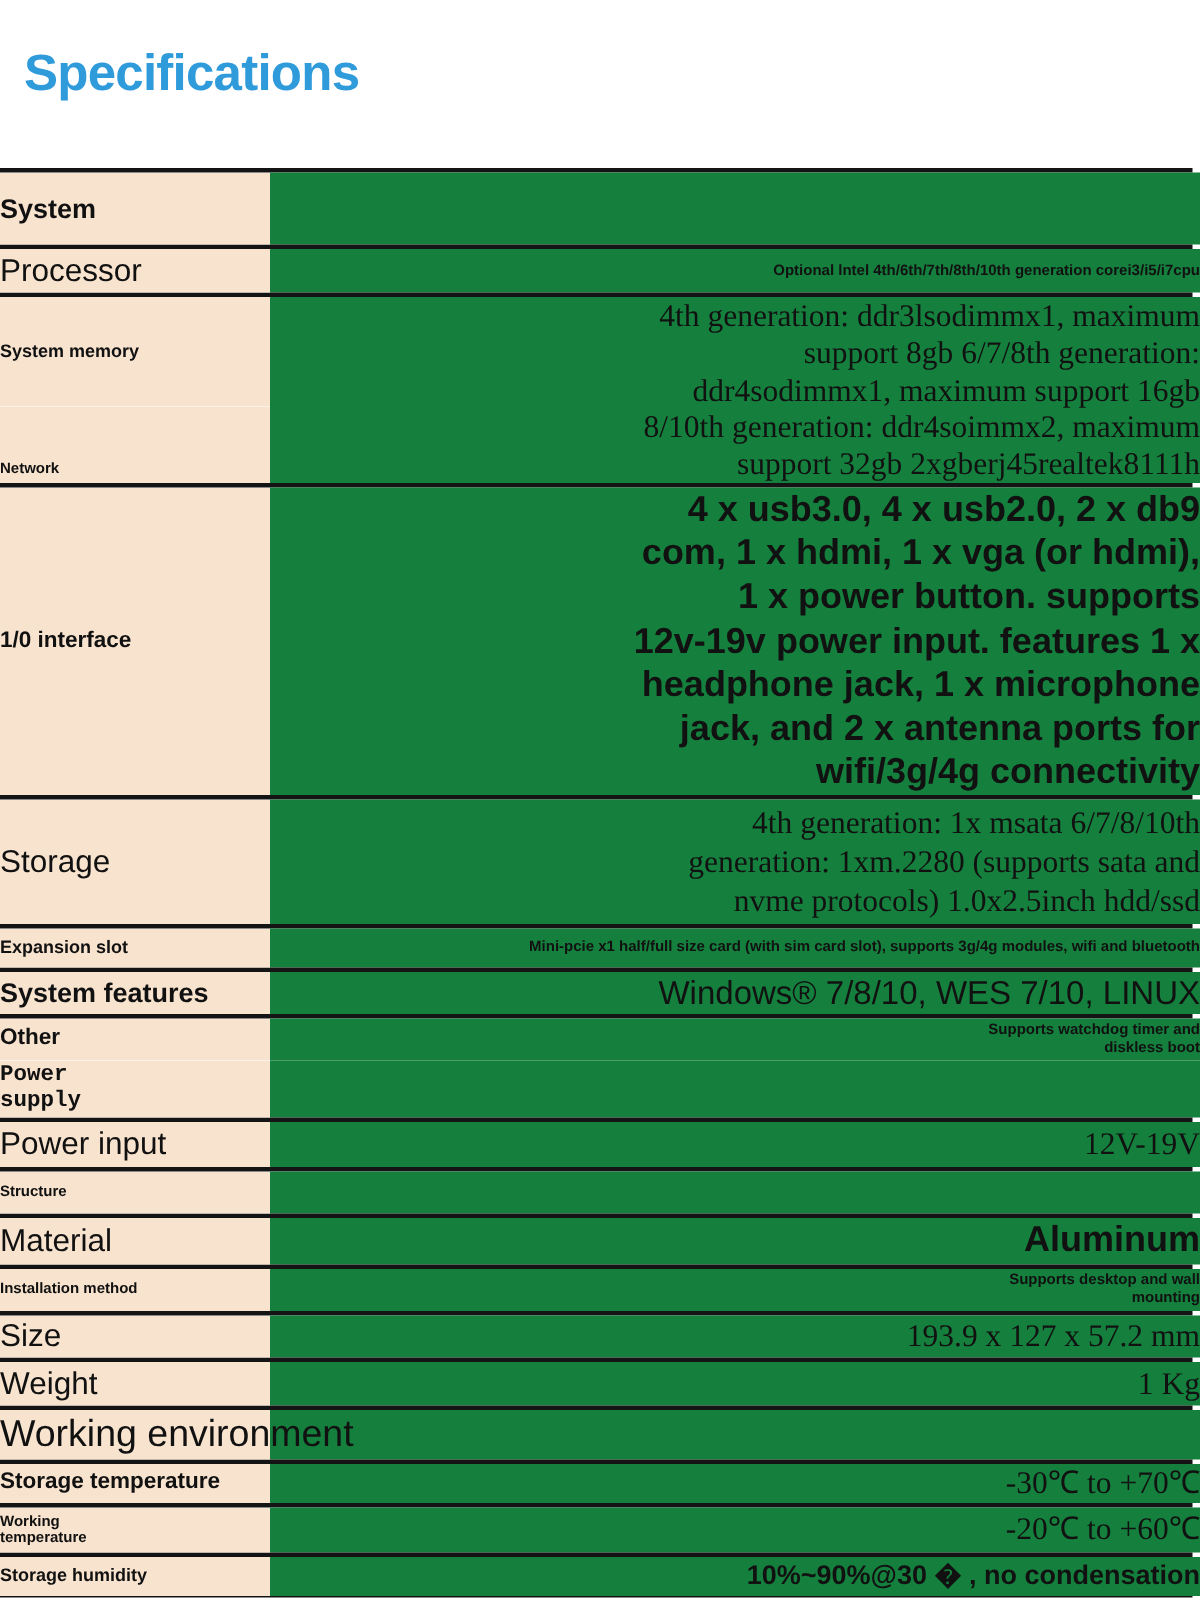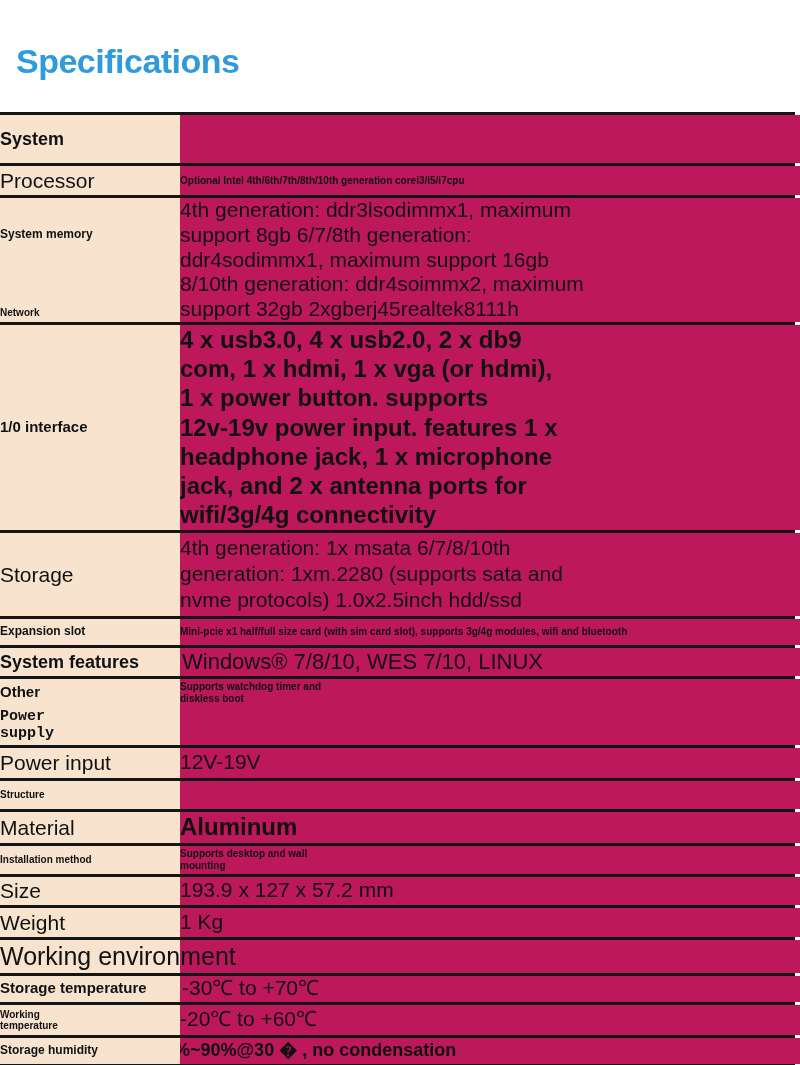--- a/index.html
+++ b/index.html
@@ -14,21 +14,21 @@
     font-family: "Liberation Sans", sans-serif;
     color: #111111;
     overflow: hidden;
     position: relative;
   }
 
   
   .page-title {
     position: absolute;
     left: 16px;
-    top: 44px;
+    top: 32px;
     font-size: 34px;
     font-weight: bold;
     letter-spacing: -0.5px;
     color: #2f9bdb;
     line-height: 1;
     white-space: nowrap;
   }
 
   
   .spec-table {
@@ -74,45 +74,46 @@
   
   .lbl.overflow {
     overflow: visible;
   }
   .lbl.overflow .lbl-text {
     white-space: nowrap;
   }
 
   
   .val {
-    background: #be185d;
+    background: #15803d;
     padding-left: 6px;
     padding-right: 6px;
     box-sizing: border-box;
     line-height: 1.18;
+    text-align: right;
   }
   .val-text {
     display: block;
     white-space: pre-line;
   }
 
   
   .f-xs  { font-size: 10px;  font-weight: bold; }
   .f-sm  { font-size: 12px;  font-weight: bold; }
   .f-md  { font-size: 15px;  font-weight: bold; }
   .f-lg  { font-size: 18px;  font-weight: bold; }
   .f-xl  { font-size: 21px;  font-weight: normal; }
   .f-xxl { font-size: 25px;  font-weight: normal; }
 
   .v-xs  { font-size: 10px;  font-weight: bold; }
   .v-md  { font-size: 15px;  font-weight: normal; }
   .v-lg  { font-size: 18px;  font-weight: bold; }
   .v-xxl { font-size: 24px;  font-weight: bold; }
   .v-reg-lg { font-size: 22px; font-weight: normal; }
-  .v-reg-xl { font-size: 21px; font-weight: normal; }
+  .v-reg-xl { font-size: 21px; font-weight: normal; font-family: Liberation Serif, serif; }
 
   .nowrap { white-space: nowrap; }
 </style>
 </head>
 <body>
 
 <div class="page-title">Specifications</div>
 
 <table class="spec-table">
   <colgroup>

